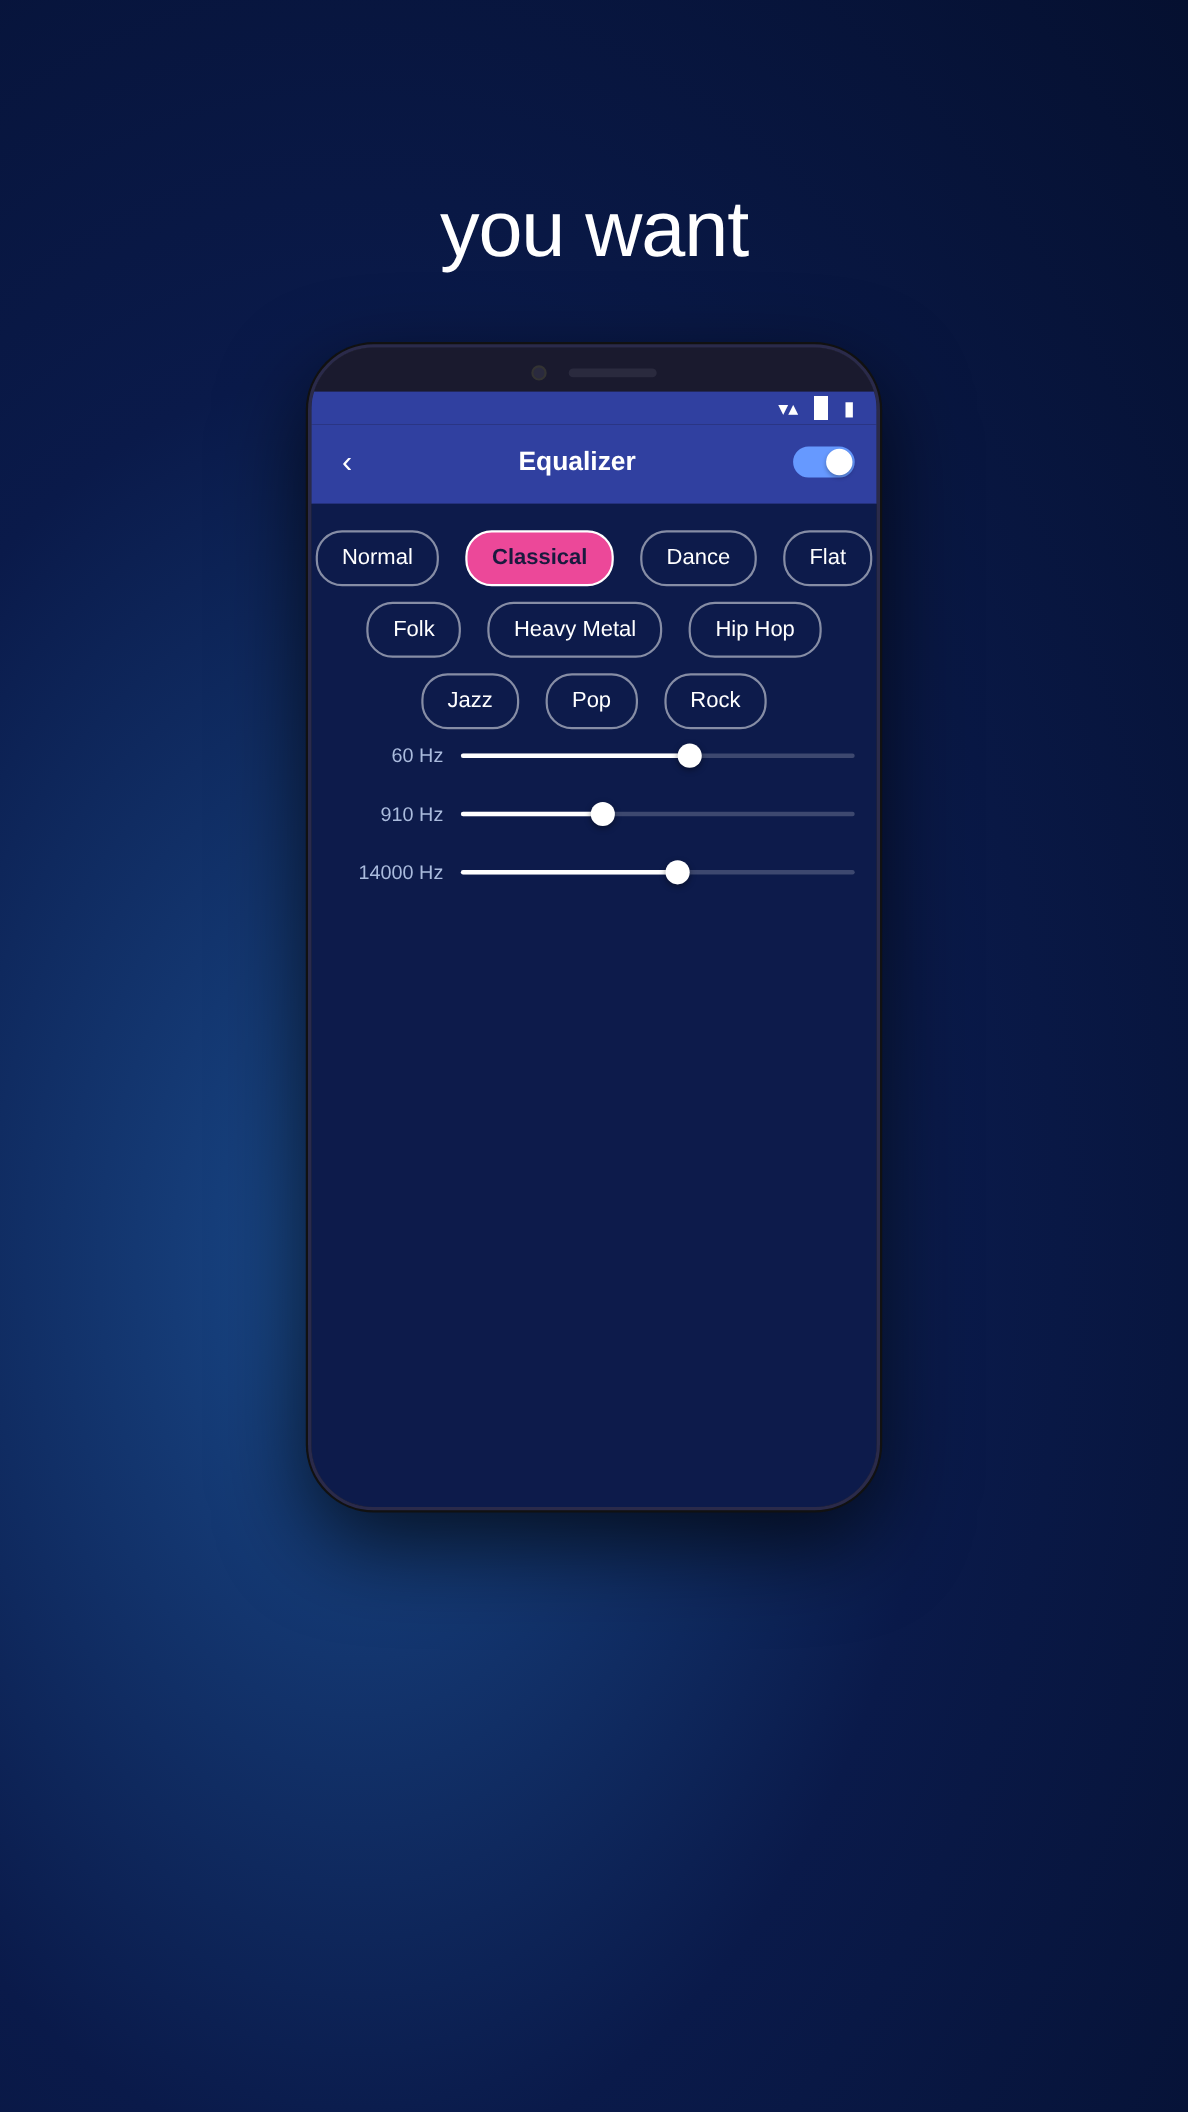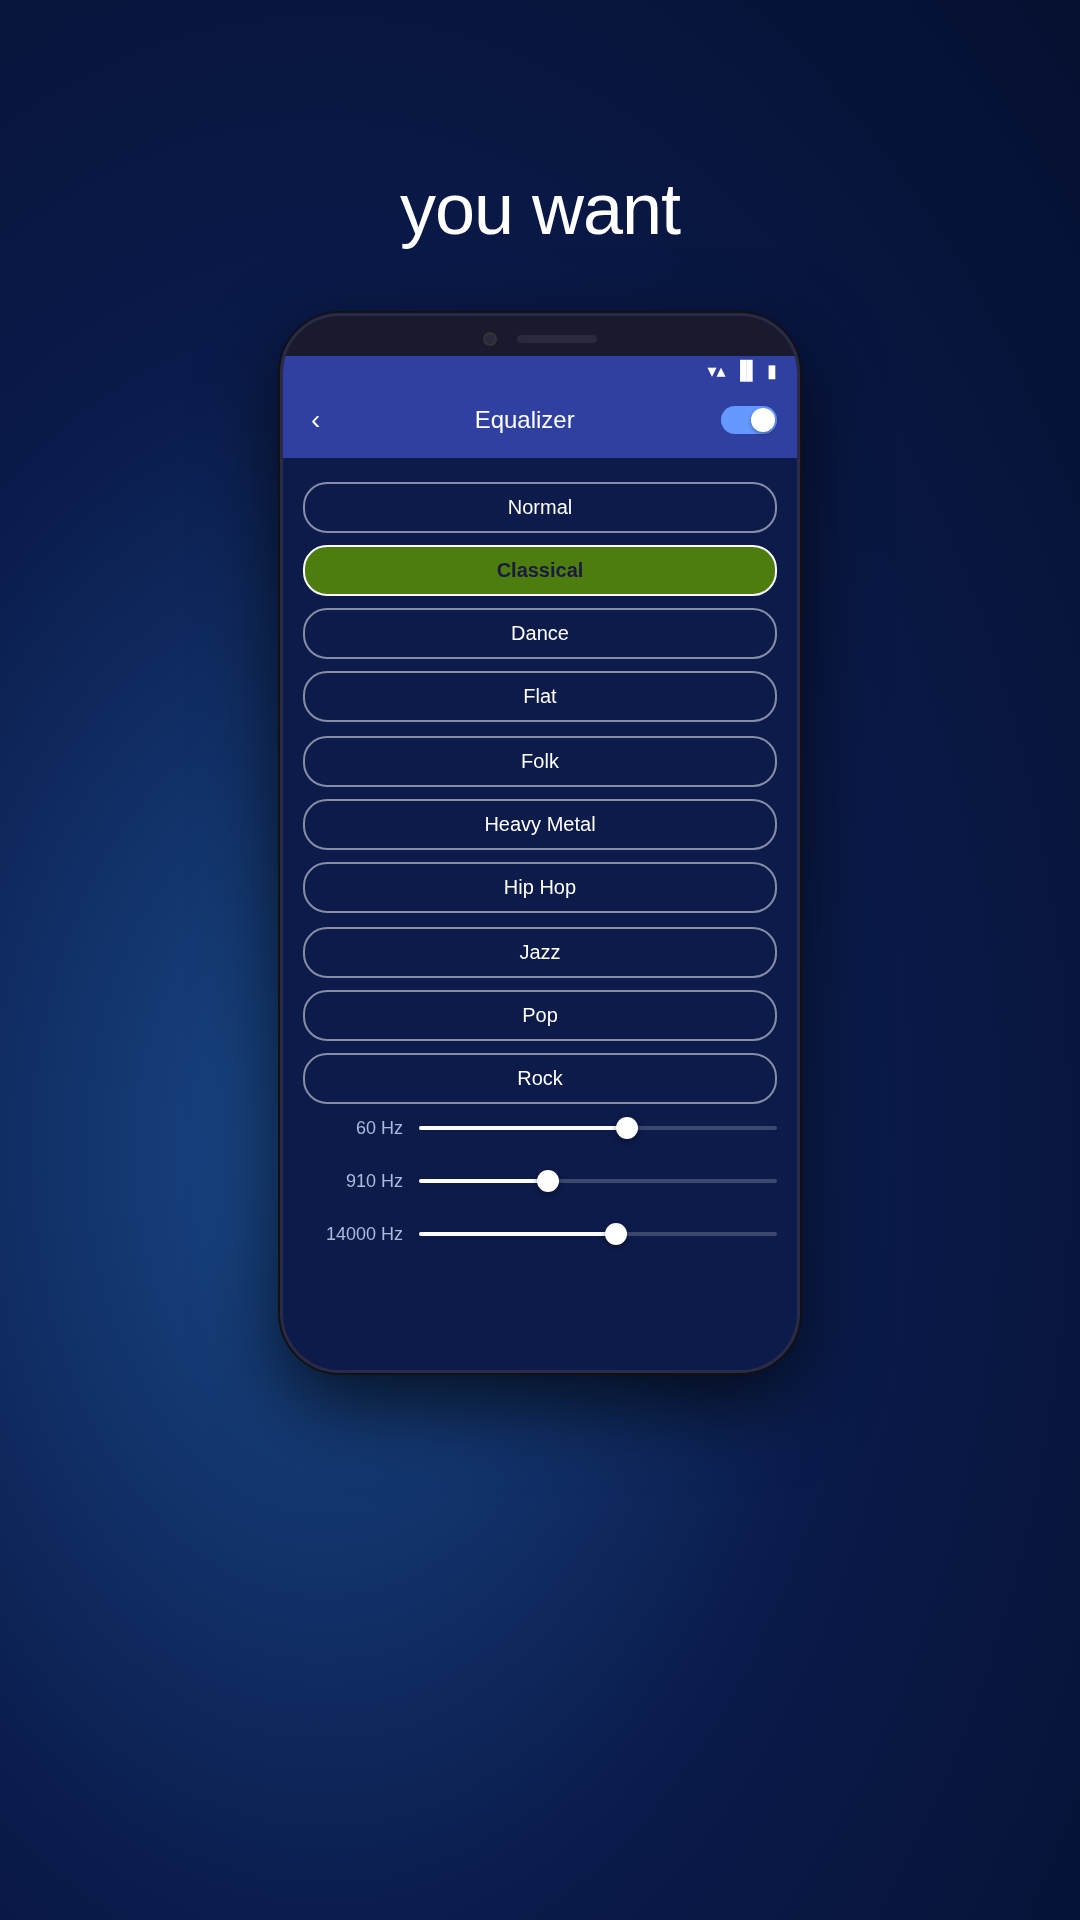--- a/index.html
+++ b/index.html
@@ -109,21 +109,21 @@
     .back-btn {
       color: white;
       font-size: 28px;
       cursor: pointer;
       padding: 4px 8px;
     }
 
     .header-title {
       color: white;
       font-size: 24px;
-      font-weight: 400;
+      font-weight: 700;
     }
 
     .toggle-switch {
       width: 56px;
       height: 28px;
       background: #6699ff;
       border-radius: 14px;
       position: relative;
       cursor: pointer;
     }
@@ -144,38 +144,37 @@
       background: #0d1b4b;
       flex: 1;
       overflow: hidden;
       padding: 24px 20px;
     }
 
     
     .genre-row {
       display: flex;
       justify-content: center;
-      gap: 12px;
+      gap: 24px;
       margin-bottom: 14px;
-      flex-direction: column;
     }
 
     .genre-btn {
       padding: 12px 22px;
       border-radius: 24px;
       border: 2px solid rgba(255,255,255,0.5);
       background: transparent;
       color: white;
       font-size: 20px;
       cursor: pointer;
       white-space: nowrap;
     }
 
     .genre-btn.active {
-      background: #4d7c0f;
+      background: #ec4899;
       color: #1a1a3e;
       border-color: white;
       font-weight: 600;
     }
 
     
     .eq-section {
     }
 
     .eq-row {

